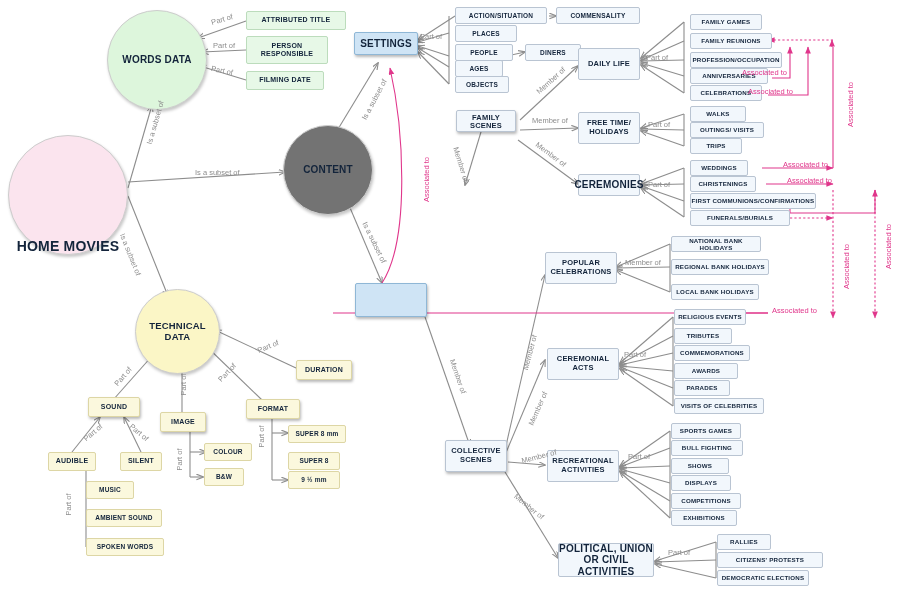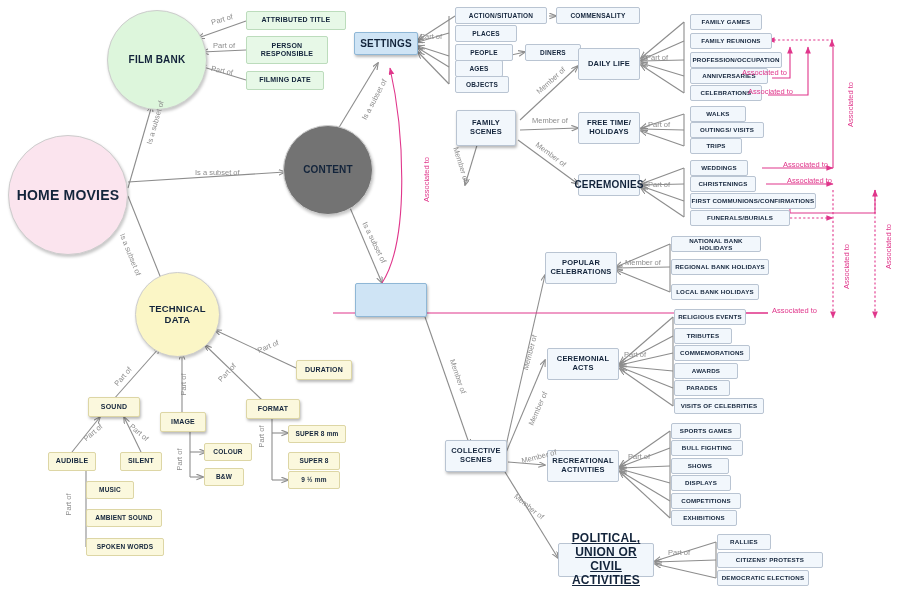--- a/index.html
+++ b/index.html
@@ -157,30 +157,30 @@
       <path d="M875,190 L875,318"></path>
     </g>
     <g fill="none" stroke="#e0368b" stroke-width="1.1">
       <path d="M833,47 L833,168"></path>
       <path d="M790,202 L790,213"></path>
       <path d="M768,202 L790,202"></path>
     </g>
     <path d="M333,313 L768,313" fill="none" stroke="#e0368b" stroke-width="1.1"></path>
   </svg>
 
-  <div class="node circle c-pink" style="left:8px;top:135px;width:120px;height:120px;font-size:14px;">
+  <div class="node circle c-pink" style="left:8px;top:135px;width:120px;height:120px;font-size:14px;align-items:flex-end;">
     <span>HOME MOVIES</span>
   </div>
   <div class="node circle c-green" style="left:107px;top:10px;width:100px;height:100px;font-size:10px;">
-    <span>FILM BANK</span>
+    <span>WORDS DATA</span>
   </div>
   <div class="node circle c-blue" style="left:283px;top:125px;width:90px;height:90px;font-size:10px;">
     <span>CONTENT</span>
   </div>
-  <div class="node circle c-yellow" style="left:135px;top:272px;width:85px;height:85px;font-size:9.5px;">
+  <div class="node circle c-yellow" style="left:135px;top:289px;width:85px;height:85px;font-size:9.5px;">
     <span>TECHNICAL DATA</span>
   </div>
 
   <div class="node box green" style="left:246px;top:11px;width:100px;height:19px;font-size:7px;">
     <span>ATTRIBUTED TITLE</span>
   </div>
   <div class="node box green" style="left:246px;top:36px;width:82px;height:28px;font-size:7px;">
     <span>PERSON RESPONSIBLE</span>
   </div>
   <div class="node box green" style="left:246px;top:71px;width:78px;height:19px;font-size:7px;">
@@ -209,21 +209,21 @@
     <span>COMMENSALITY</span>
   </div>
   <div class="node box" style="left:525px;top:44px;width:56px;height:17px;font-size:6.5px;">
     <span>DINERS</span>
   </div>
 
   <div class="node box blue shadow" style="left:355px;top:283px;width:72px;height:34px;font-size:8px;">
     <span></span>
   </div>
 
-  <div class="node box shadow" style="left:456px;top:110px;width:60px;height:36px;font-size:7.5px;">
+  <div class="node box shadow" style="left:456px;top:110px;width:60px;height:22px;font-size:7.5px;align-items:flex-end;">
     <span>FAMILY SCENES</span>
   </div>
   <div class="node box" style="left:578px;top:48px;width:62px;height:32px;font-size:7.5px;">
     <span>DAILY LIFE</span>
   </div>
   <div class="node box" style="left:578px;top:112px;width:62px;height:32px;font-size:7.5px;">
     <span>FREE TIME/ HOLIDAYS</span>
   </div>
   <div class="node box" style="left:578px;top:174px;width:62px;height:22px;font-size:10px;">
     <span>CEREMONIES</span>
@@ -273,21 +273,21 @@
   </div>
   <div class="node box" style="left:545px;top:252px;width:72px;height:32px;font-size:7.5px;">
     <span>POPULAR CELEBRATIONS</span>
   </div>
   <div class="node box" style="left:547px;top:450px;width:72px;height:32px;font-size:7.5px;">
     <span>RECREATIONAL ACTIVITIES</span>
   </div>
   <div class="node box" style="left:547px;top:348px;width:72px;height:32px;font-size:7.5px;">
     <span>CEREMONIAL ACTS</span>
   </div>
-  <div class="node box" style="left:558px;top:543px;width:96px;height:34px;font-size:12px;text-decoration:underline;">
+  <div class="node box" style="left:558px;top:543px;width:96px;height:34px;font-size:10px;">
     <span>POLITICAL, UNION OR CIVIL ACTIVITIES</span>
   </div>
 
   <div class="node box" style="left:671px;top:236px;width:90px;height:16px;font-size:6.2px;">
     <span>NATIONAL BANK HOLIDAYS</span>
   </div>
   <div class="node box" style="left:671px;top:259px;width:98px;height:16px;font-size:6.2px;">
     <span>REGIONAL BANK HOLIDAYS</span>
   </div>
   <div class="node box" style="left:671px;top:284px;width:88px;height:16px;font-size:6.2px;">

